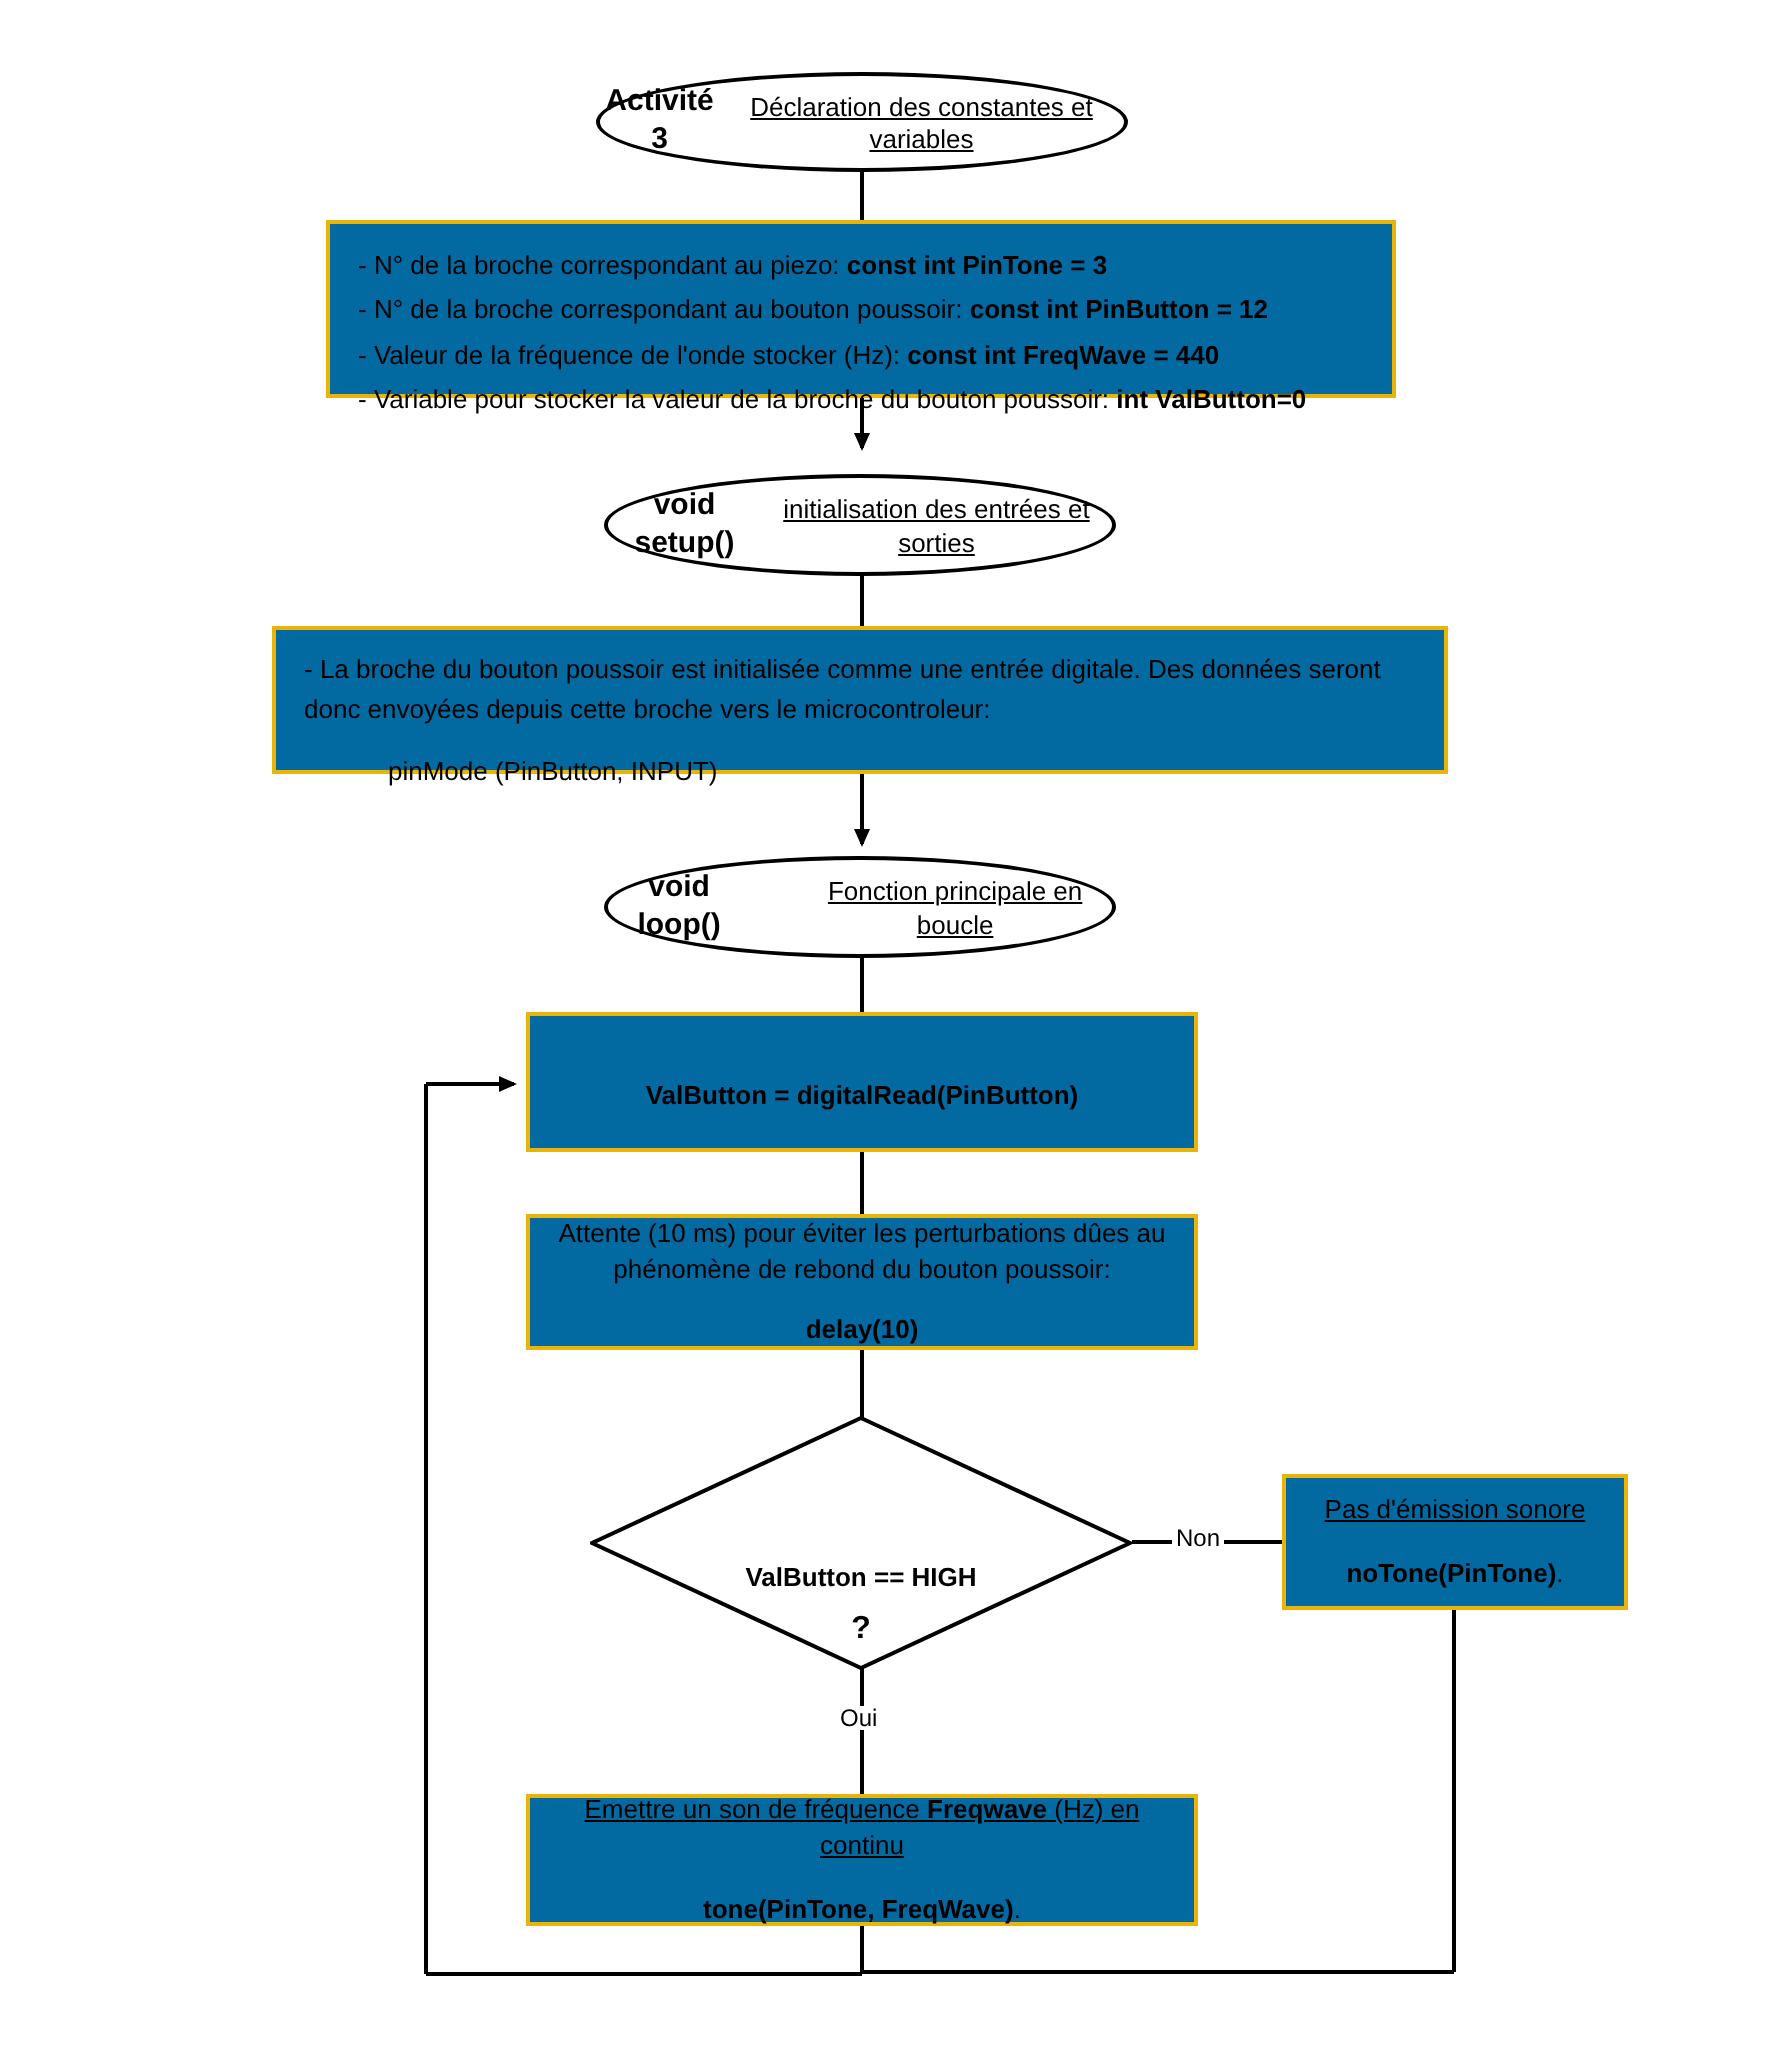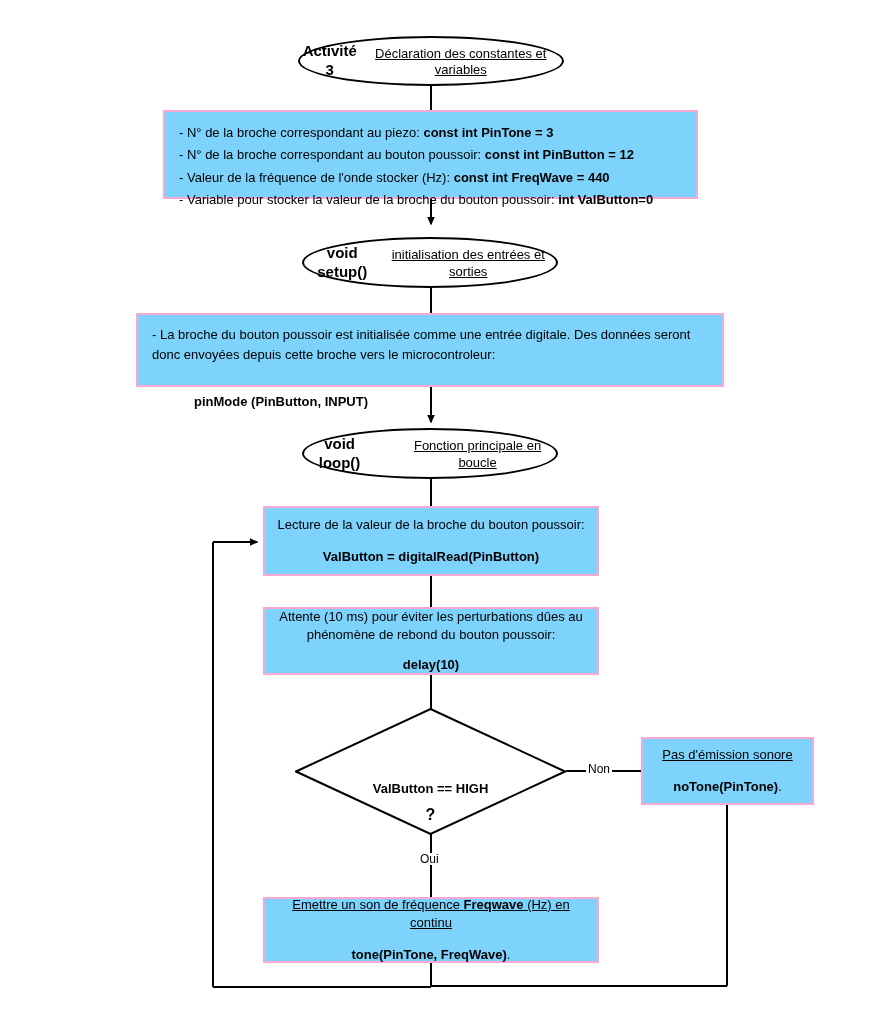--- a/index.html
+++ b/index.html
@@ -34,22 +34,22 @@
     align-items: center;
     justify-content: center;
     text-align: center;
     line-height: 1.25;
   }
   .oval .t1 { font-weight: bold; font-size: 15px; }
   .oval .t2 { text-decoration: underline; font-size: 13px; margin-top: 2px; }
 
   
   .box {
-    border: 2px solid #f9a8d4;
-    background: #7dd3fc;
+    border: 2px solid #eab308;
+    background: #0369a1;
   }
   .box-left {
     padding: 10px 14px;
     font-size: 13px;
     line-height: 1.72;
   }
   .box-left .b { font-weight: bold; }
   .box-center {
     display: flex;
     flex-direction: column;
@@ -152,30 +152,29 @@
     </div>
   </div>
 
   <div class="node oval" style="left:302px; top:237px; width:256px; height:51px;">
     <div class="t1">void setup()</div>
     <div class="t2">initialisation des entrées et sorties</div>
   </div>
 
   <div class="node box" style="left:136px; top:313px; width:588px; height:74px; padding:10px 14px; font-size:13px; line-height:1.5;">
     <div>- La broche du bouton poussoir est initialisée comme une entrée digitale. Des données seront donc envoyées depuis cette broche vers le microcontroleur:</div>
-    <div style="font-weight:bold; margin-top:28px; padding-left:42px;">pinMode (PinButton, INPUT)</div>
+    <div style="font-weight:normal; margin-top:12px; padding-left:42px;">pinMode (PinButton, INPUT)</div>
   </div>
 
   <div class="node oval" style="left:302px; top:428px; width:256px; height:51px;gap:24px;">
     <div class="t1">void loop()</div>
     <div class="t2">Fonction principale en boucle</div>
   </div>
 
   <div class="node box box-center" style="left:263px; top:506px; width:336px; height:70px;">
-    <div>Lecture de la valeur de la broche du bouton poussoir:</div>
     <div class="code">ValButton = digitalRead(PinButton)</div>
   </div>
 
   <div class="node box box-center" style="left:263px; top:607px; width:336px; height:68px;">
     <div>Attente (10 ms) pour éviter les perturbations dûes au</div>
     <div>phénomène de rebond du bouton poussoir:</div>
     <div class="code tight">delay(10)</div>
   </div>
 
   <div class="diamond-wrap" style="left:295px; top:708px; width:271px; height:127px;">

